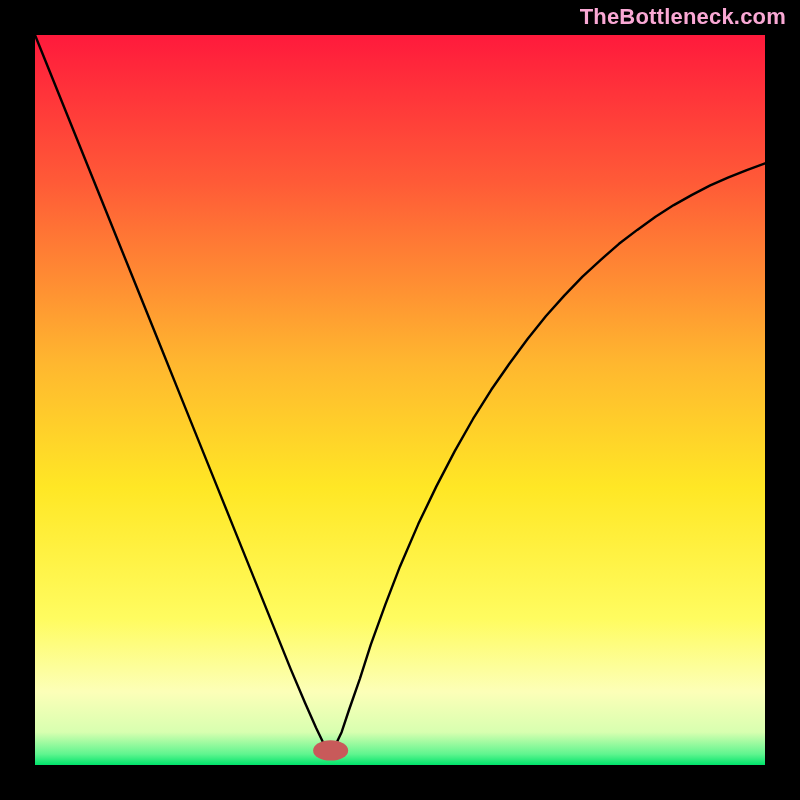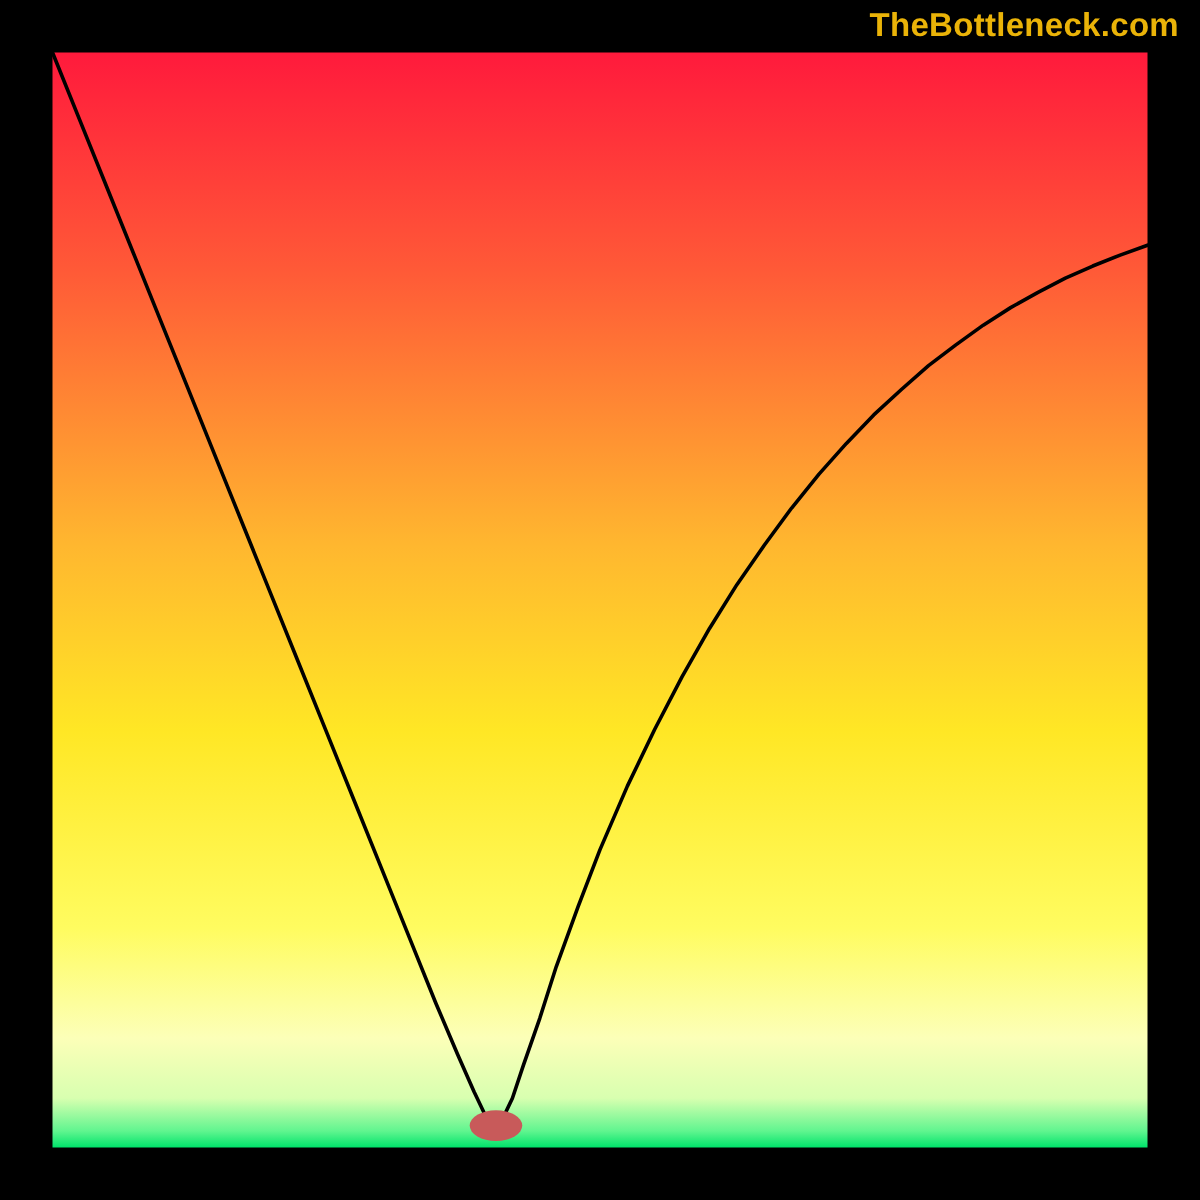--- a/index.html
+++ b/index.html
@@ -16,21 +16,21 @@
     width: 800px;
     height: 800px;
     background: #000;
   }
   .watermark {
     position: absolute;
     top: 4px;
     right: 14px;
     font-size: 22px;
     font-weight: 600;
-    color: #eab308;
+    color: #f9a8d4;
     letter-spacing: 0.2px;
     user-select: none;
   }
   svg { display: block; }
 </style>
 </head>
 <body>
 
 <div class="frame">
   <div class="watermark">TheBottleneck.com</div>

